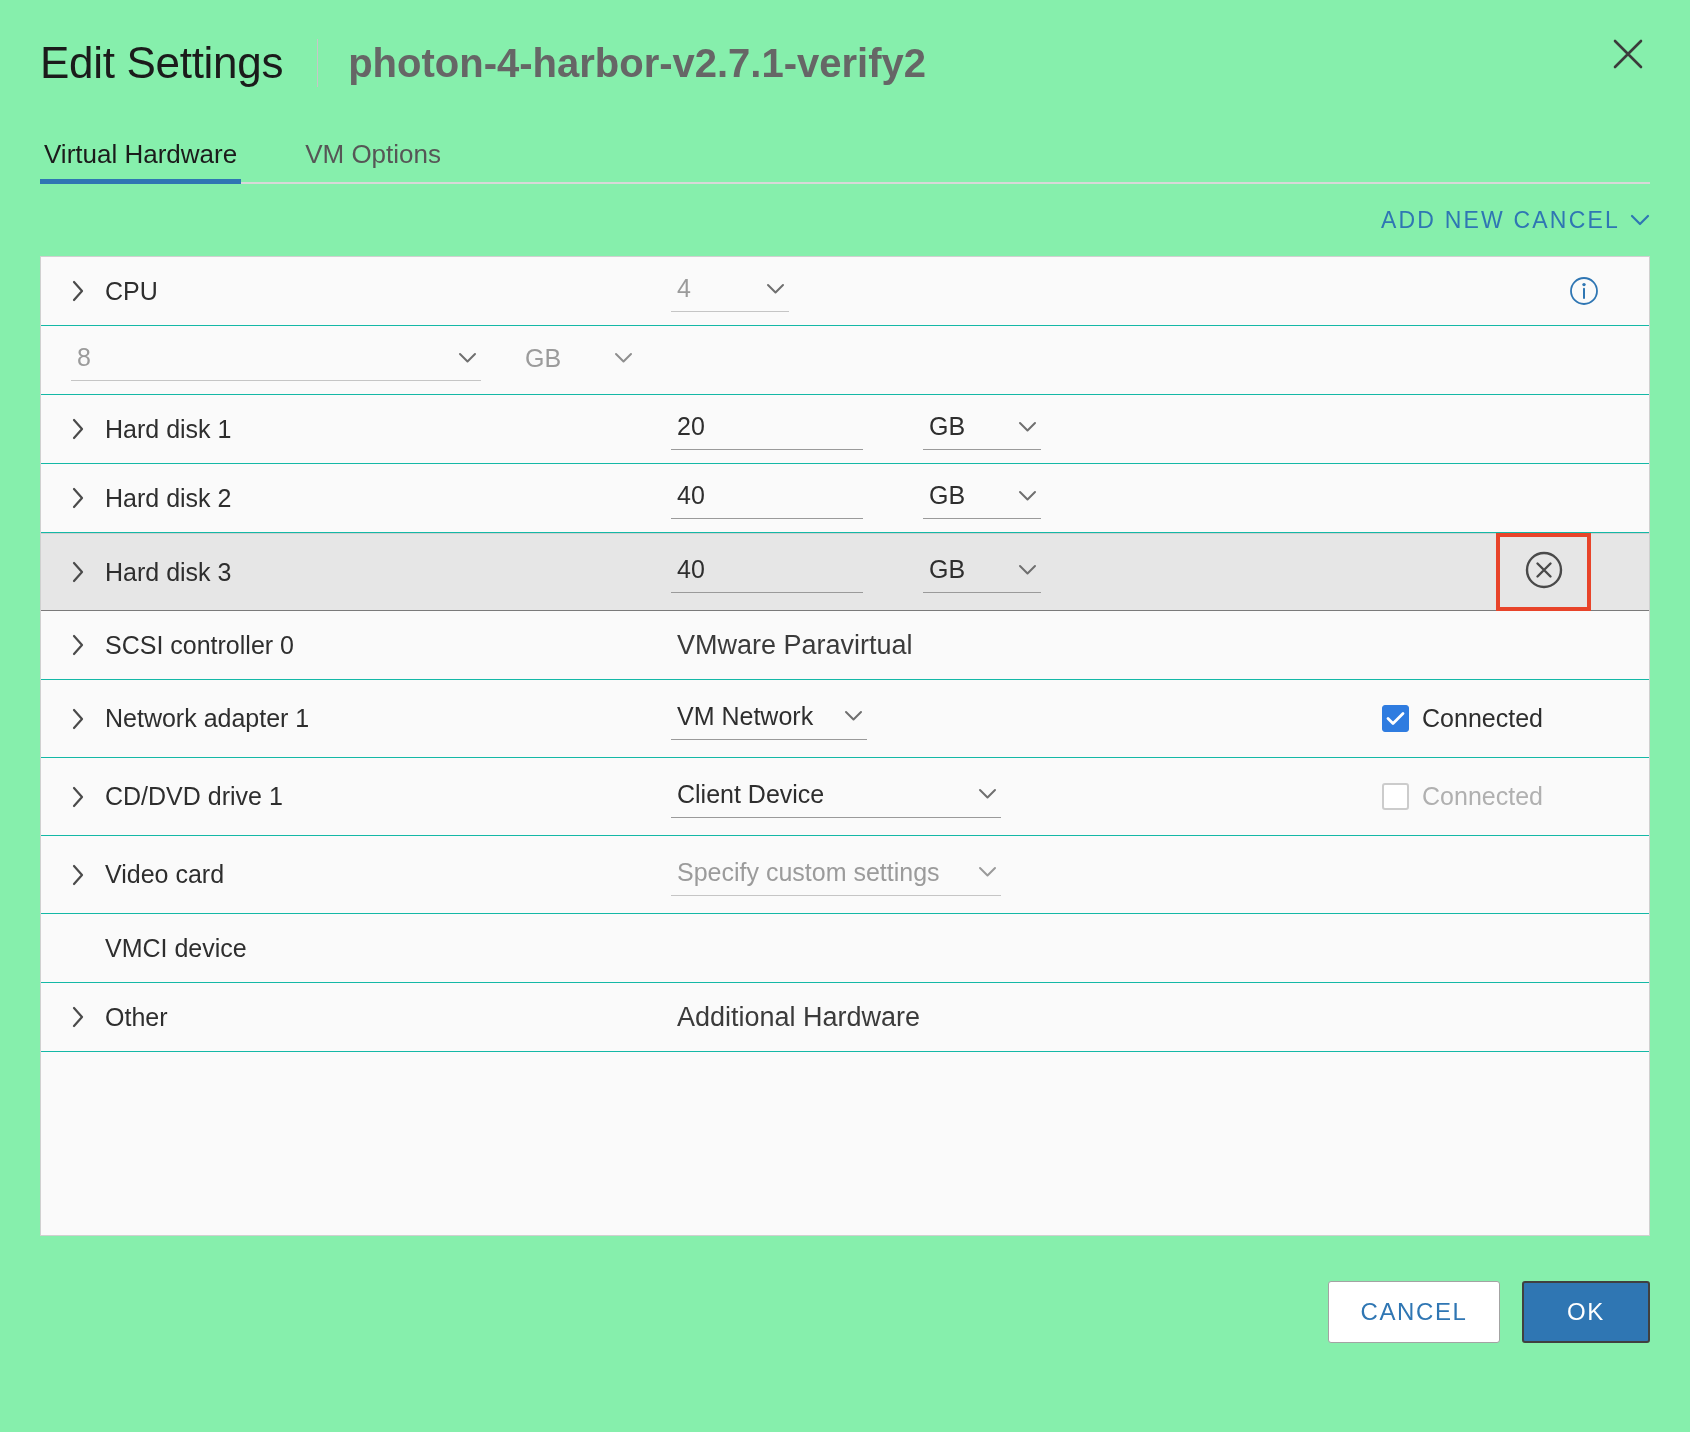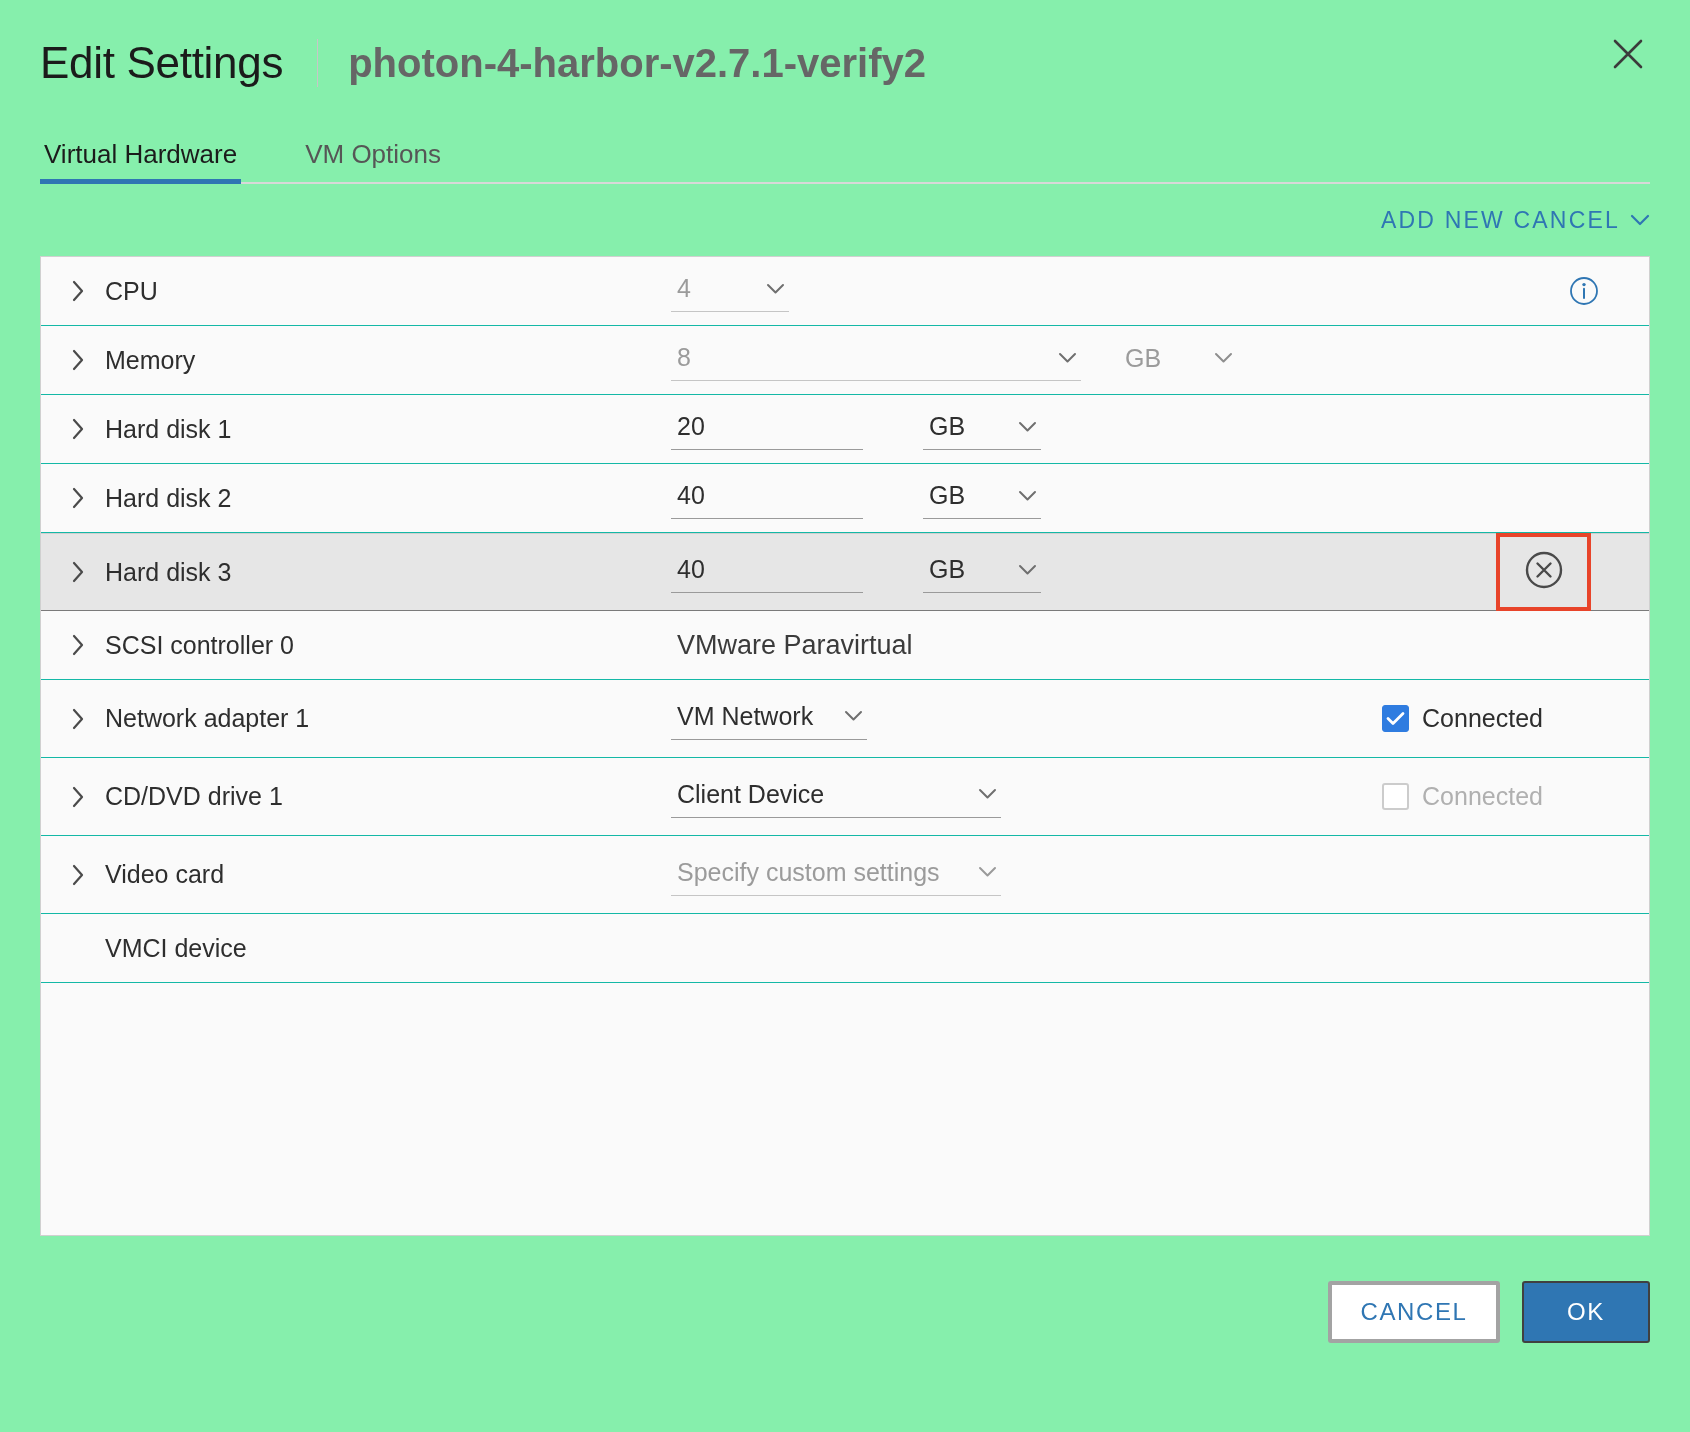--- a/index.html
+++ b/index.html
@@ -271,21 +271,21 @@
     letter-spacing: 1.6px;
     height: 62px;
     min-width: 172px;
     display: inline-flex;
     align-items: center;
     justify-content: center;
     cursor: pointer;
     border-radius: 3px;
   }
   .btn-cancel {
-    border: 4px solid #a3a3a3;
+    border: 1px solid #a3a3a3;
     color: #2f76b3;
     background: #ffffff;
     margin-right: 22px;
   }
   .btn-ok {
     border: 2px solid #404040;
     background: #2f76b3;
     color: #ffffff;
     min-width: 128px;
   }
@@ -352,28 +352,20 @@
           <svg width="30" height="30" viewBox="0 0 30 30">
             <circle cx="15" cy="15" r="13" stroke="#2f76b3" stroke-width="1.8" fill="none"></circle>
             <circle cx="15" cy="8.6" r="1.7" fill="#2f76b3"></circle>
             <path d="M15 12.8 L15 22" stroke="#2f76b3" stroke-width="2" stroke-linecap="round"></path>
           </svg>
         </span>
       </div>
     </div>
 
     <div class="row">
-      <div class="cell-label">
-        <span class="caret">
-          <svg width="15" height="24" viewBox="0 0 15 24">
-              <path d="M3 3 L11 12 L3 21" stroke="#4a4a4a" stroke-width="2.2" fill="none" stroke-linecap="round" stroke-linejoin="round"></path>
-            </svg>
-        </span>
-        <span class="label-text">Memory</span>
-      </div>
       <div class="cell-value">
         <div class="usel muted w-mem">
           <span>8</span>
           <span class="chev">
             <svg width="19" height="12" viewBox="0 0 19 12">
                 <path d="M2 2 L9.5 9.5 L17 2" stroke="#6f6f6f" stroke-width="2" fill="none" stroke-linecap="round" stroke-linejoin="round"></path>
               </svg>
           </span>
         </div>
         <div class="usel muted w-memu gap-unit-mem" style="border-bottom:none;">
@@ -553,20 +545,33 @@
     <div class="row">
       <div class="cell-label">
         <span class="caret empty"></span>
         <span class="label-text">VMCI device</span>
       </div>
       <div class="cell-value">
         <span class="static-val"></span>
       </div>
     </div>
 
+    <div class="row">
+      <div class="cell-label">
+        <span class="caret">
+          <svg width="15" height="24" viewBox="0 0 15 24">
+              <path d="M3 3 L11 12 L3 21" stroke="#4a4a4a" stroke-width="2.2" fill="none" stroke-linecap="round" stroke-linejoin="round"></path>
+            </svg>
+        </span>
+        <span class="label-text">Other</span>
+      </div>
+      <div class="cell-value">
+        <span class="static-val">Additional Hardware</span>
+      </div>
+    </div>
 
     <div class="spacer-row"></div>
   </div>
 
   <div class="footer">
     <div class="btn btn-cancel">
       <span>CANCEL</span>
     </div>
     <div class="btn btn-ok">
       <span>OK</span>

